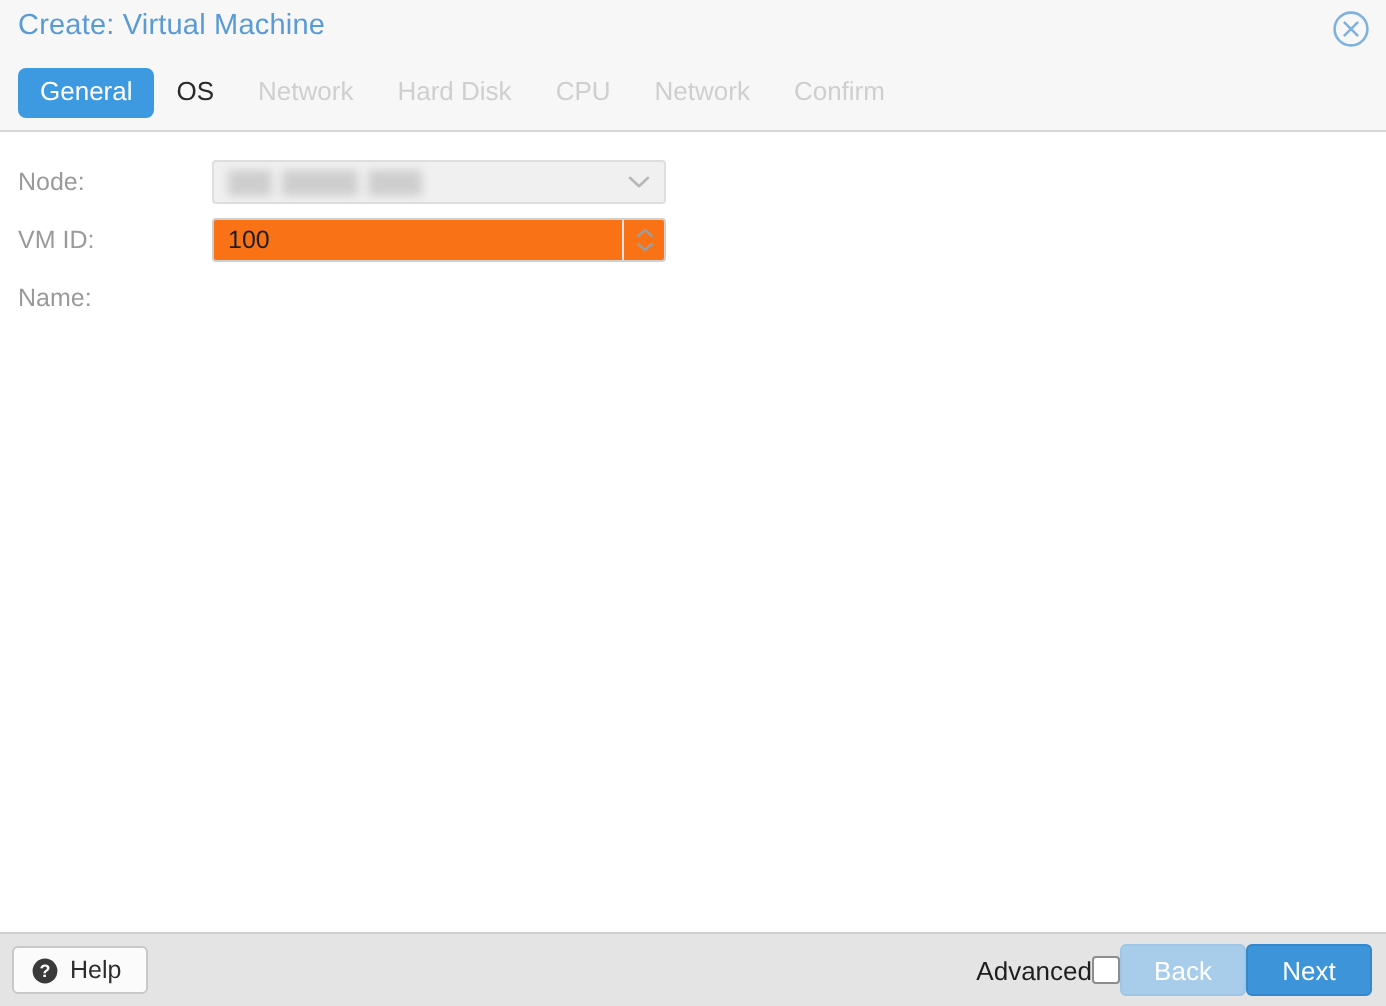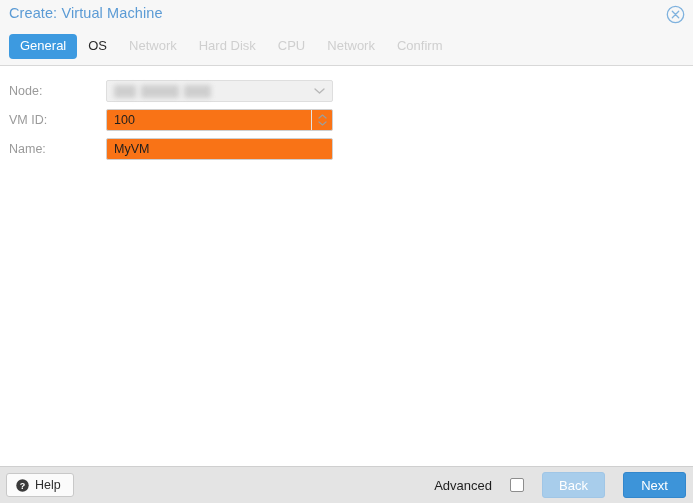--- a/index.html
+++ b/index.html
@@ -173,21 +173,21 @@
     border-radius: 3px;
     cursor: pointer;
     font-size: 12.5px;
     color: #2d2d2d;
   }
   .help-icon { width: 13px; height: 13px; display: block; }
 
   .footer-right {
     position: absolute; right: 7px; top: 5px;
     display: flex; align-items: center;
-    gap: 18px;
+    gap: 0;
   }
   .adv-label {
     font-size: 13px;
     color: #1e1e1e;
     white-space: nowrap;
   }
   .checkbox {
     width: 14px; height: 14px;
     background: #ffffff;
     border: 1px solid #8d8d8d;
@@ -272,23 +272,20 @@
             </svg>
             <svg width="9" height="5" viewBox="0 0 9 5" aria-hidden="true">
               <path d="M1 1 L4.5 4 L8 1" fill="none" stroke="#9d9d9d" stroke-width="1.2" stroke-linecap="round" stroke-linejoin="round"></path>
             </svg>
           </div>
         </div>
       </div>
 
       <div class="field">
         <div class="field-label">Name:</div>
-        <div class="control">
-          <div class="value">MyVM</div>
-        </div>
       </div>
 
     </div>
 
 
   </div>
 
   <div class="footer">
 
     <div class="help-btn">

